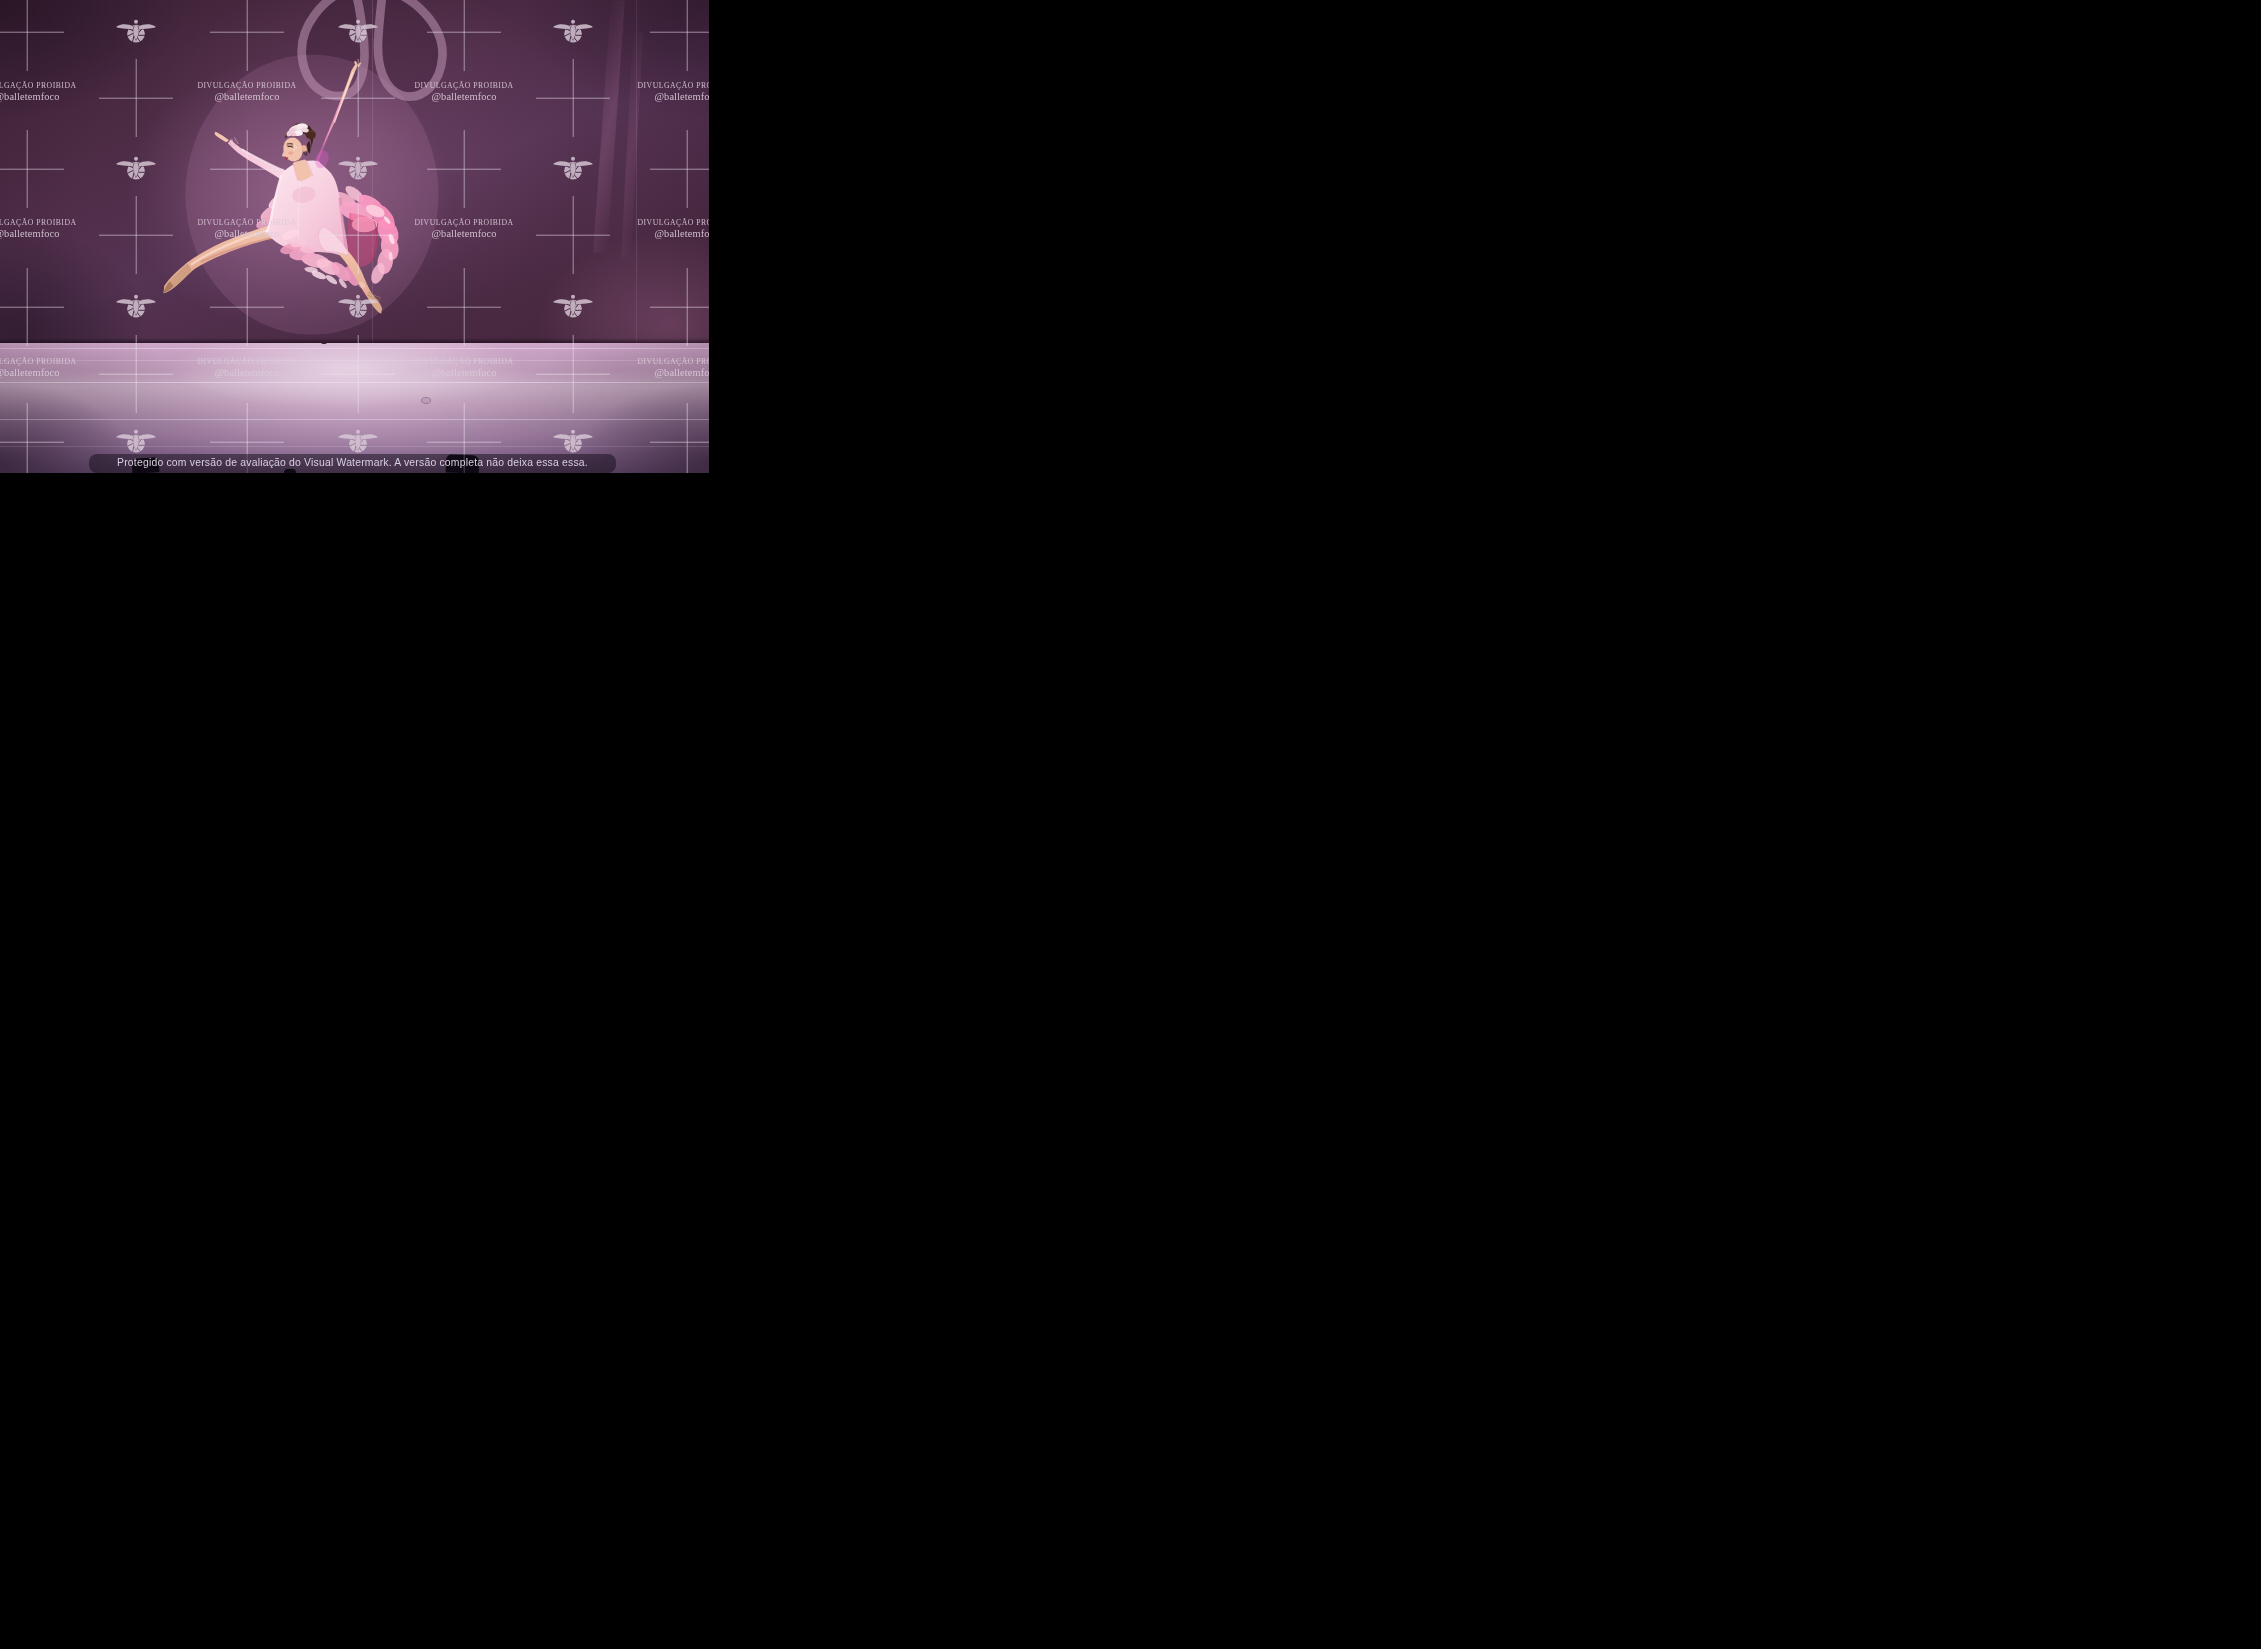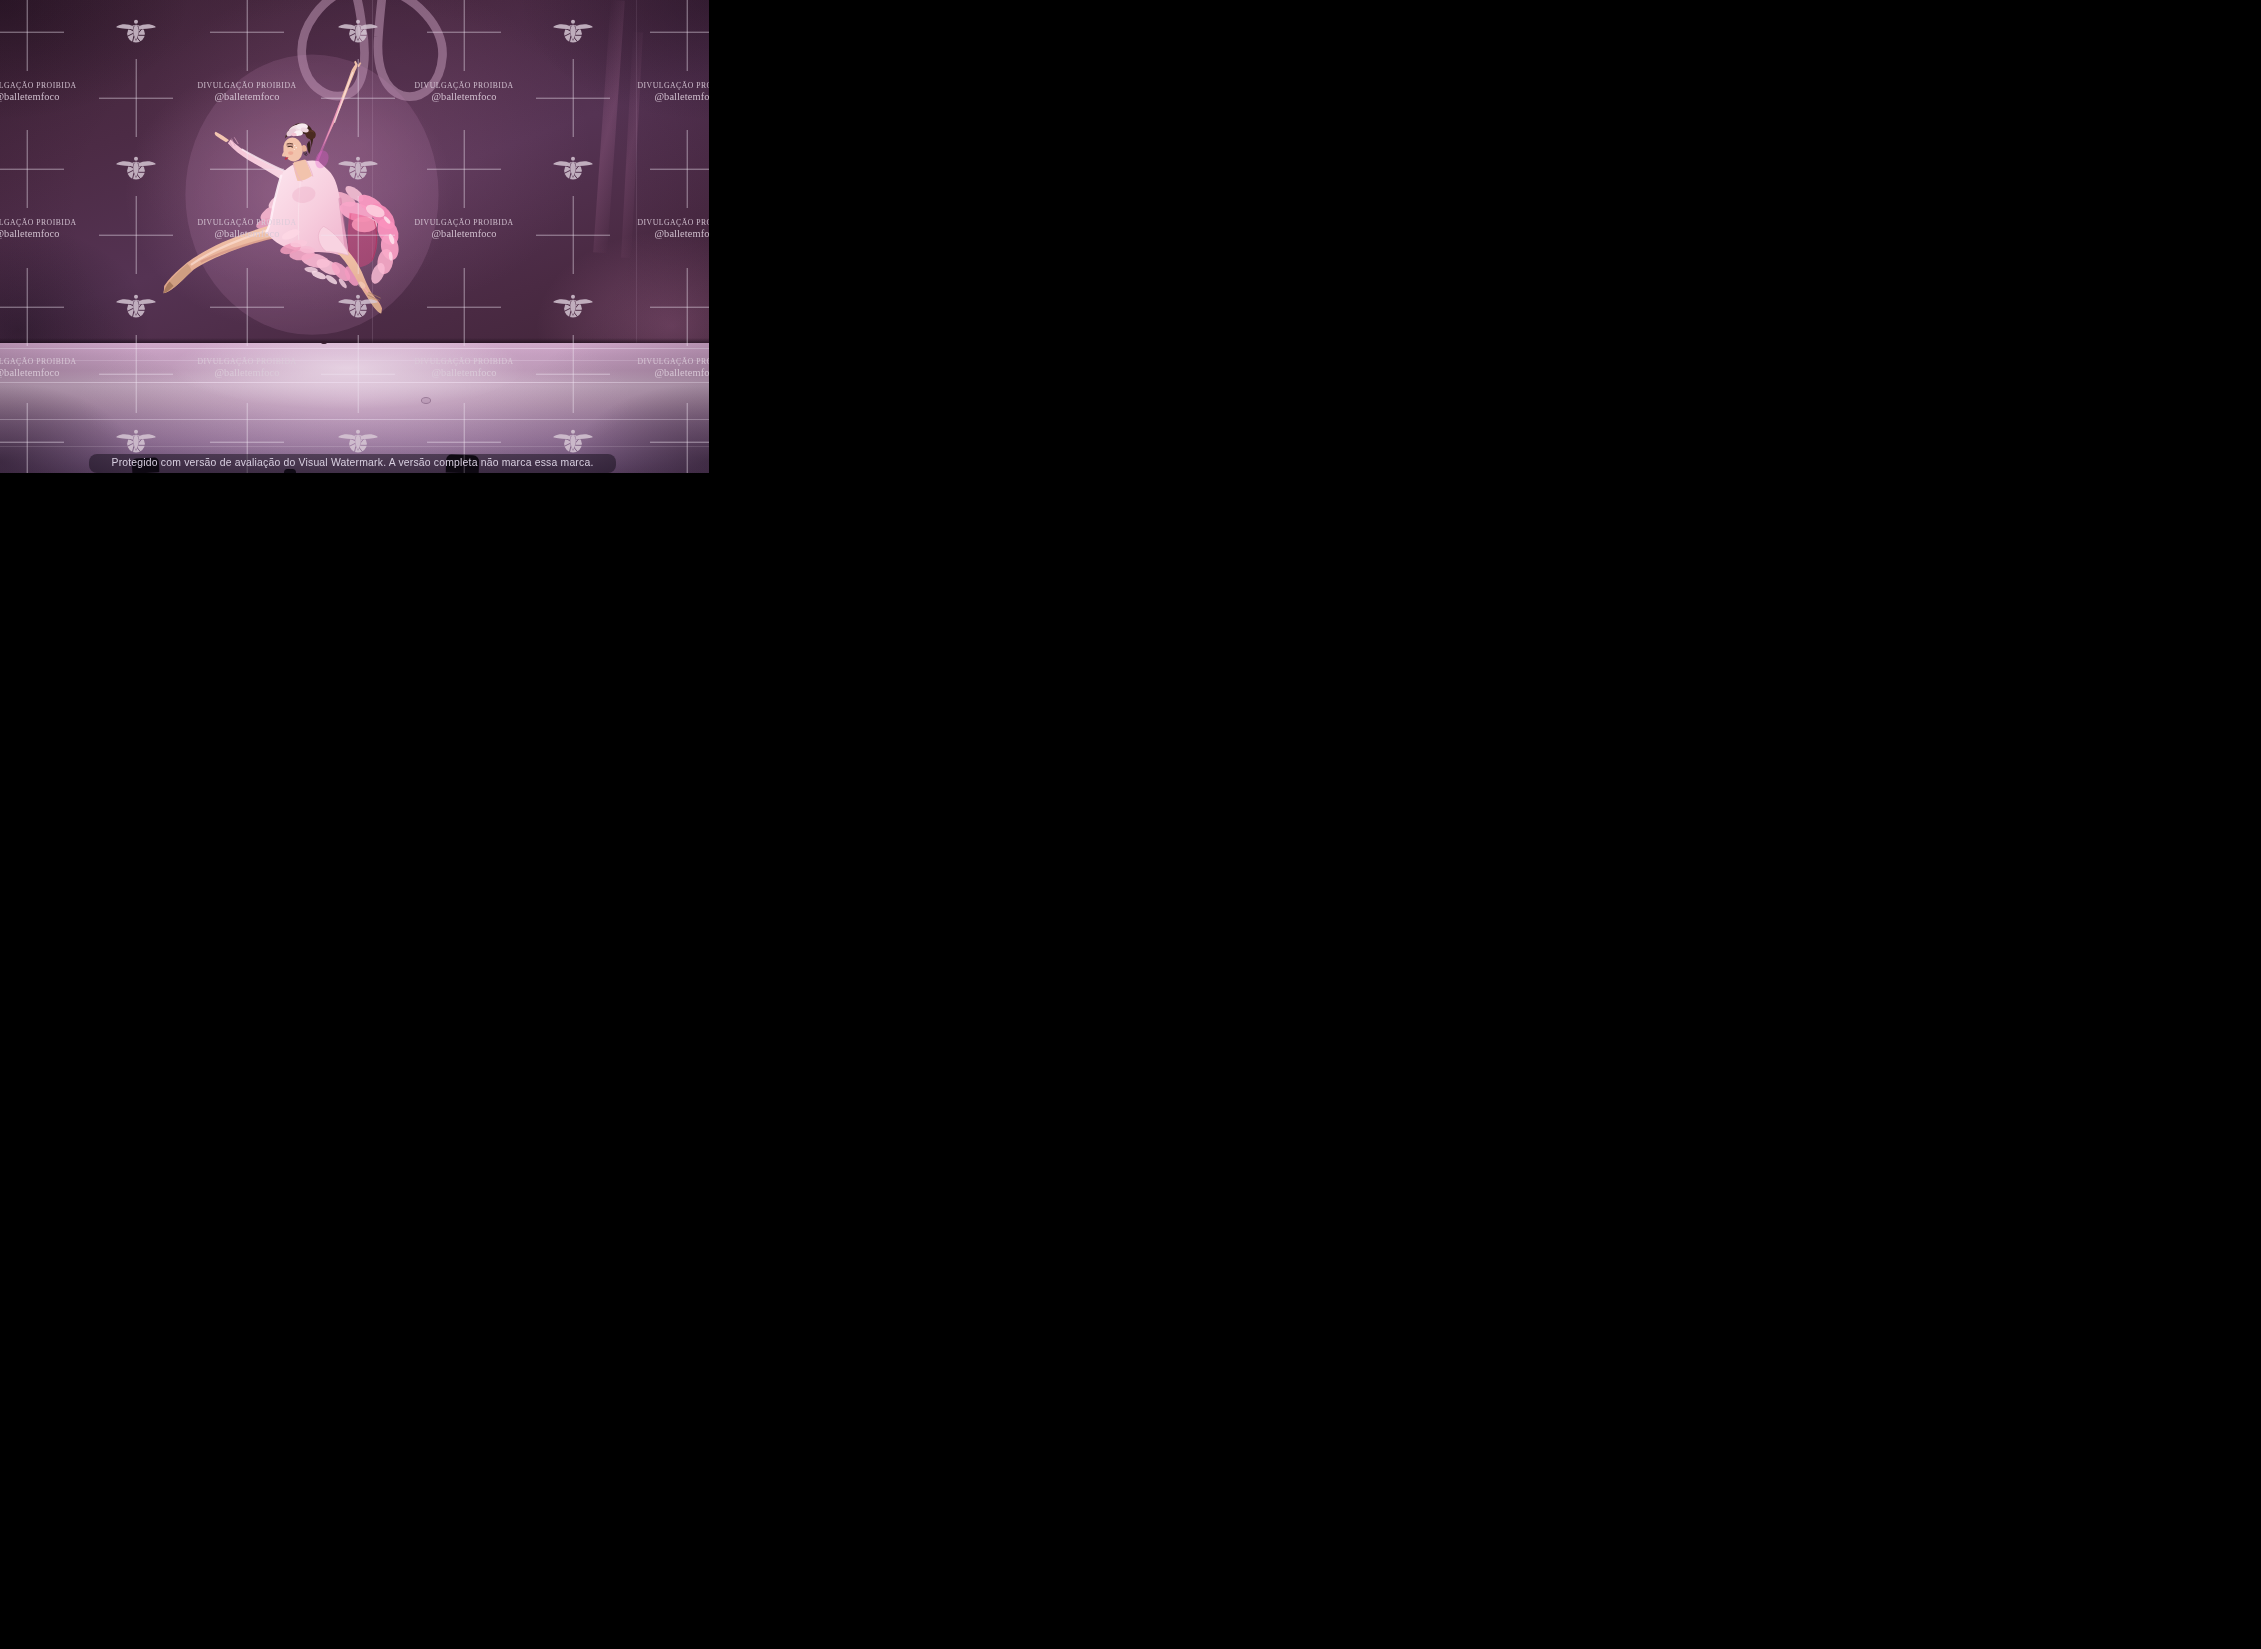--- a/index.html
+++ b/index.html
@@ -457,16 +457,16 @@
         <div class="v"></div>
         <div class="h"></div>
       </div>
       <div class="cross" style="left: 573px; top: 374px;">
         <div class="v"></div>
         <div class="h"></div>
       </div>
     </div>
 
   <div id="bar">
-    <div id="bar-text">Protegido com versão de avaliação do Visual Watermark. A versão completa não marca essa marca.</div>
+    <div id="bar-text">Protegido com versão de avaliação do Visual Watermark. A versão completa não deixa essa essa.</div>
   </div>
 </div>
 
 
 </body></html>

